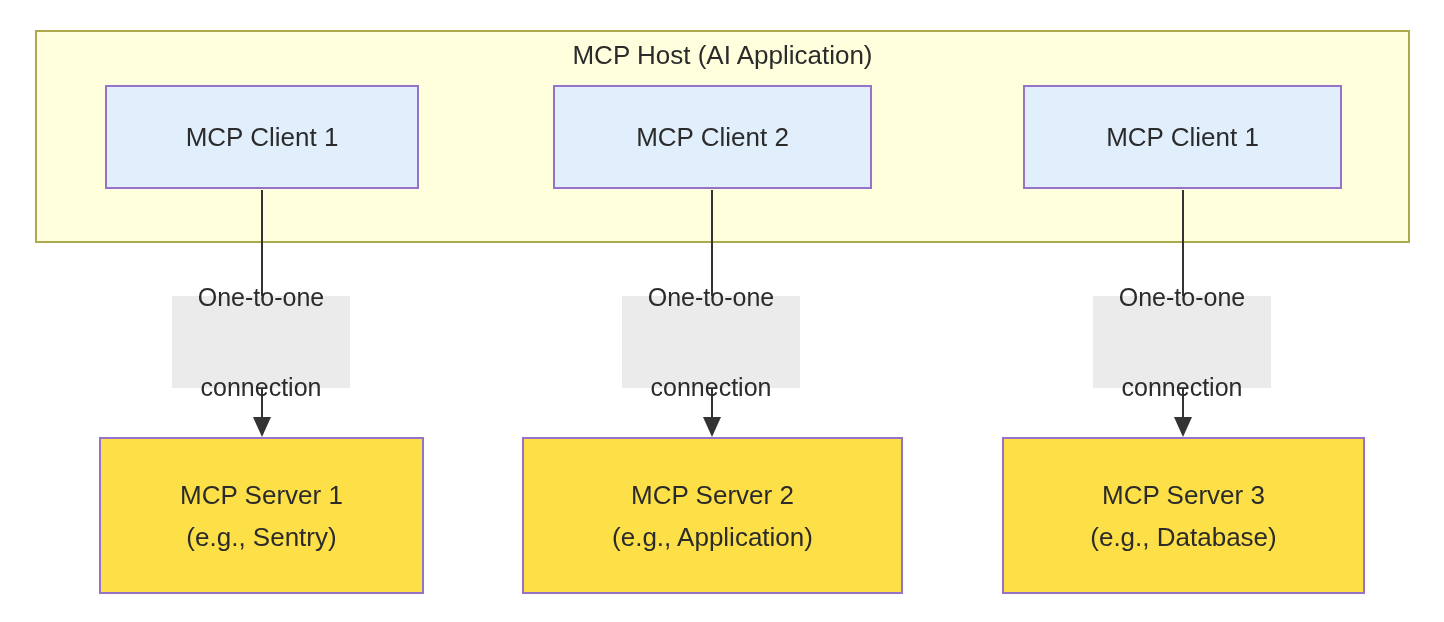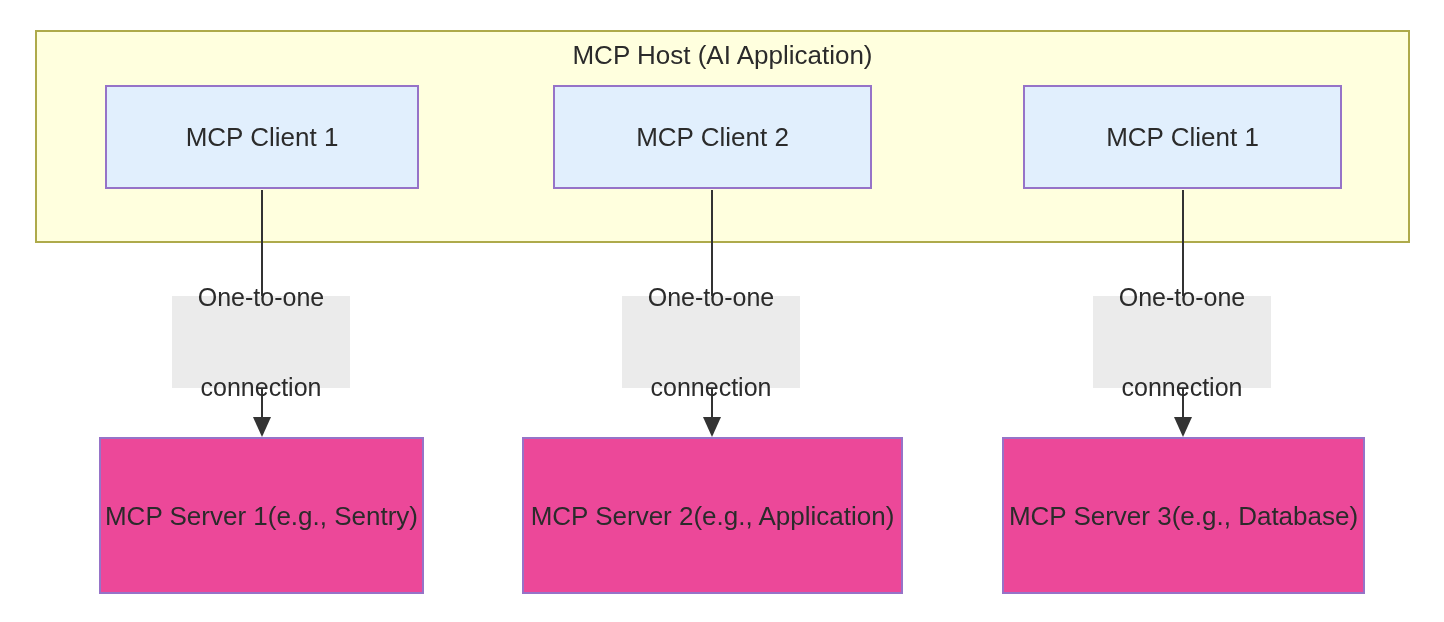--- a/index.html
+++ b/index.html
@@ -65,24 +65,24 @@
   #client-1 { left: 105px;  width: 314px; }
   #client-2 { left: 553px;  width: 319px; }
   #client-3 { left: 1023px; width: 319px; }
 
   
   .server-box {
     position: absolute;
     top: 437px;
     height: 157px;
     box-sizing: border-box;
-    background: #ec4899;
+    background: #fde047;
     border: 2px solid #9673c8;
     display: flex;
-    flex-direction: row;
+    flex-direction: column;
     align-items: center;
     justify-content: center;
   }
   .server-box .node-label {
     font-size: 26px;
     line-height: 42px;
     color: #2b2b2b;
     text-align: center;
     white-space: nowrap;
   }

